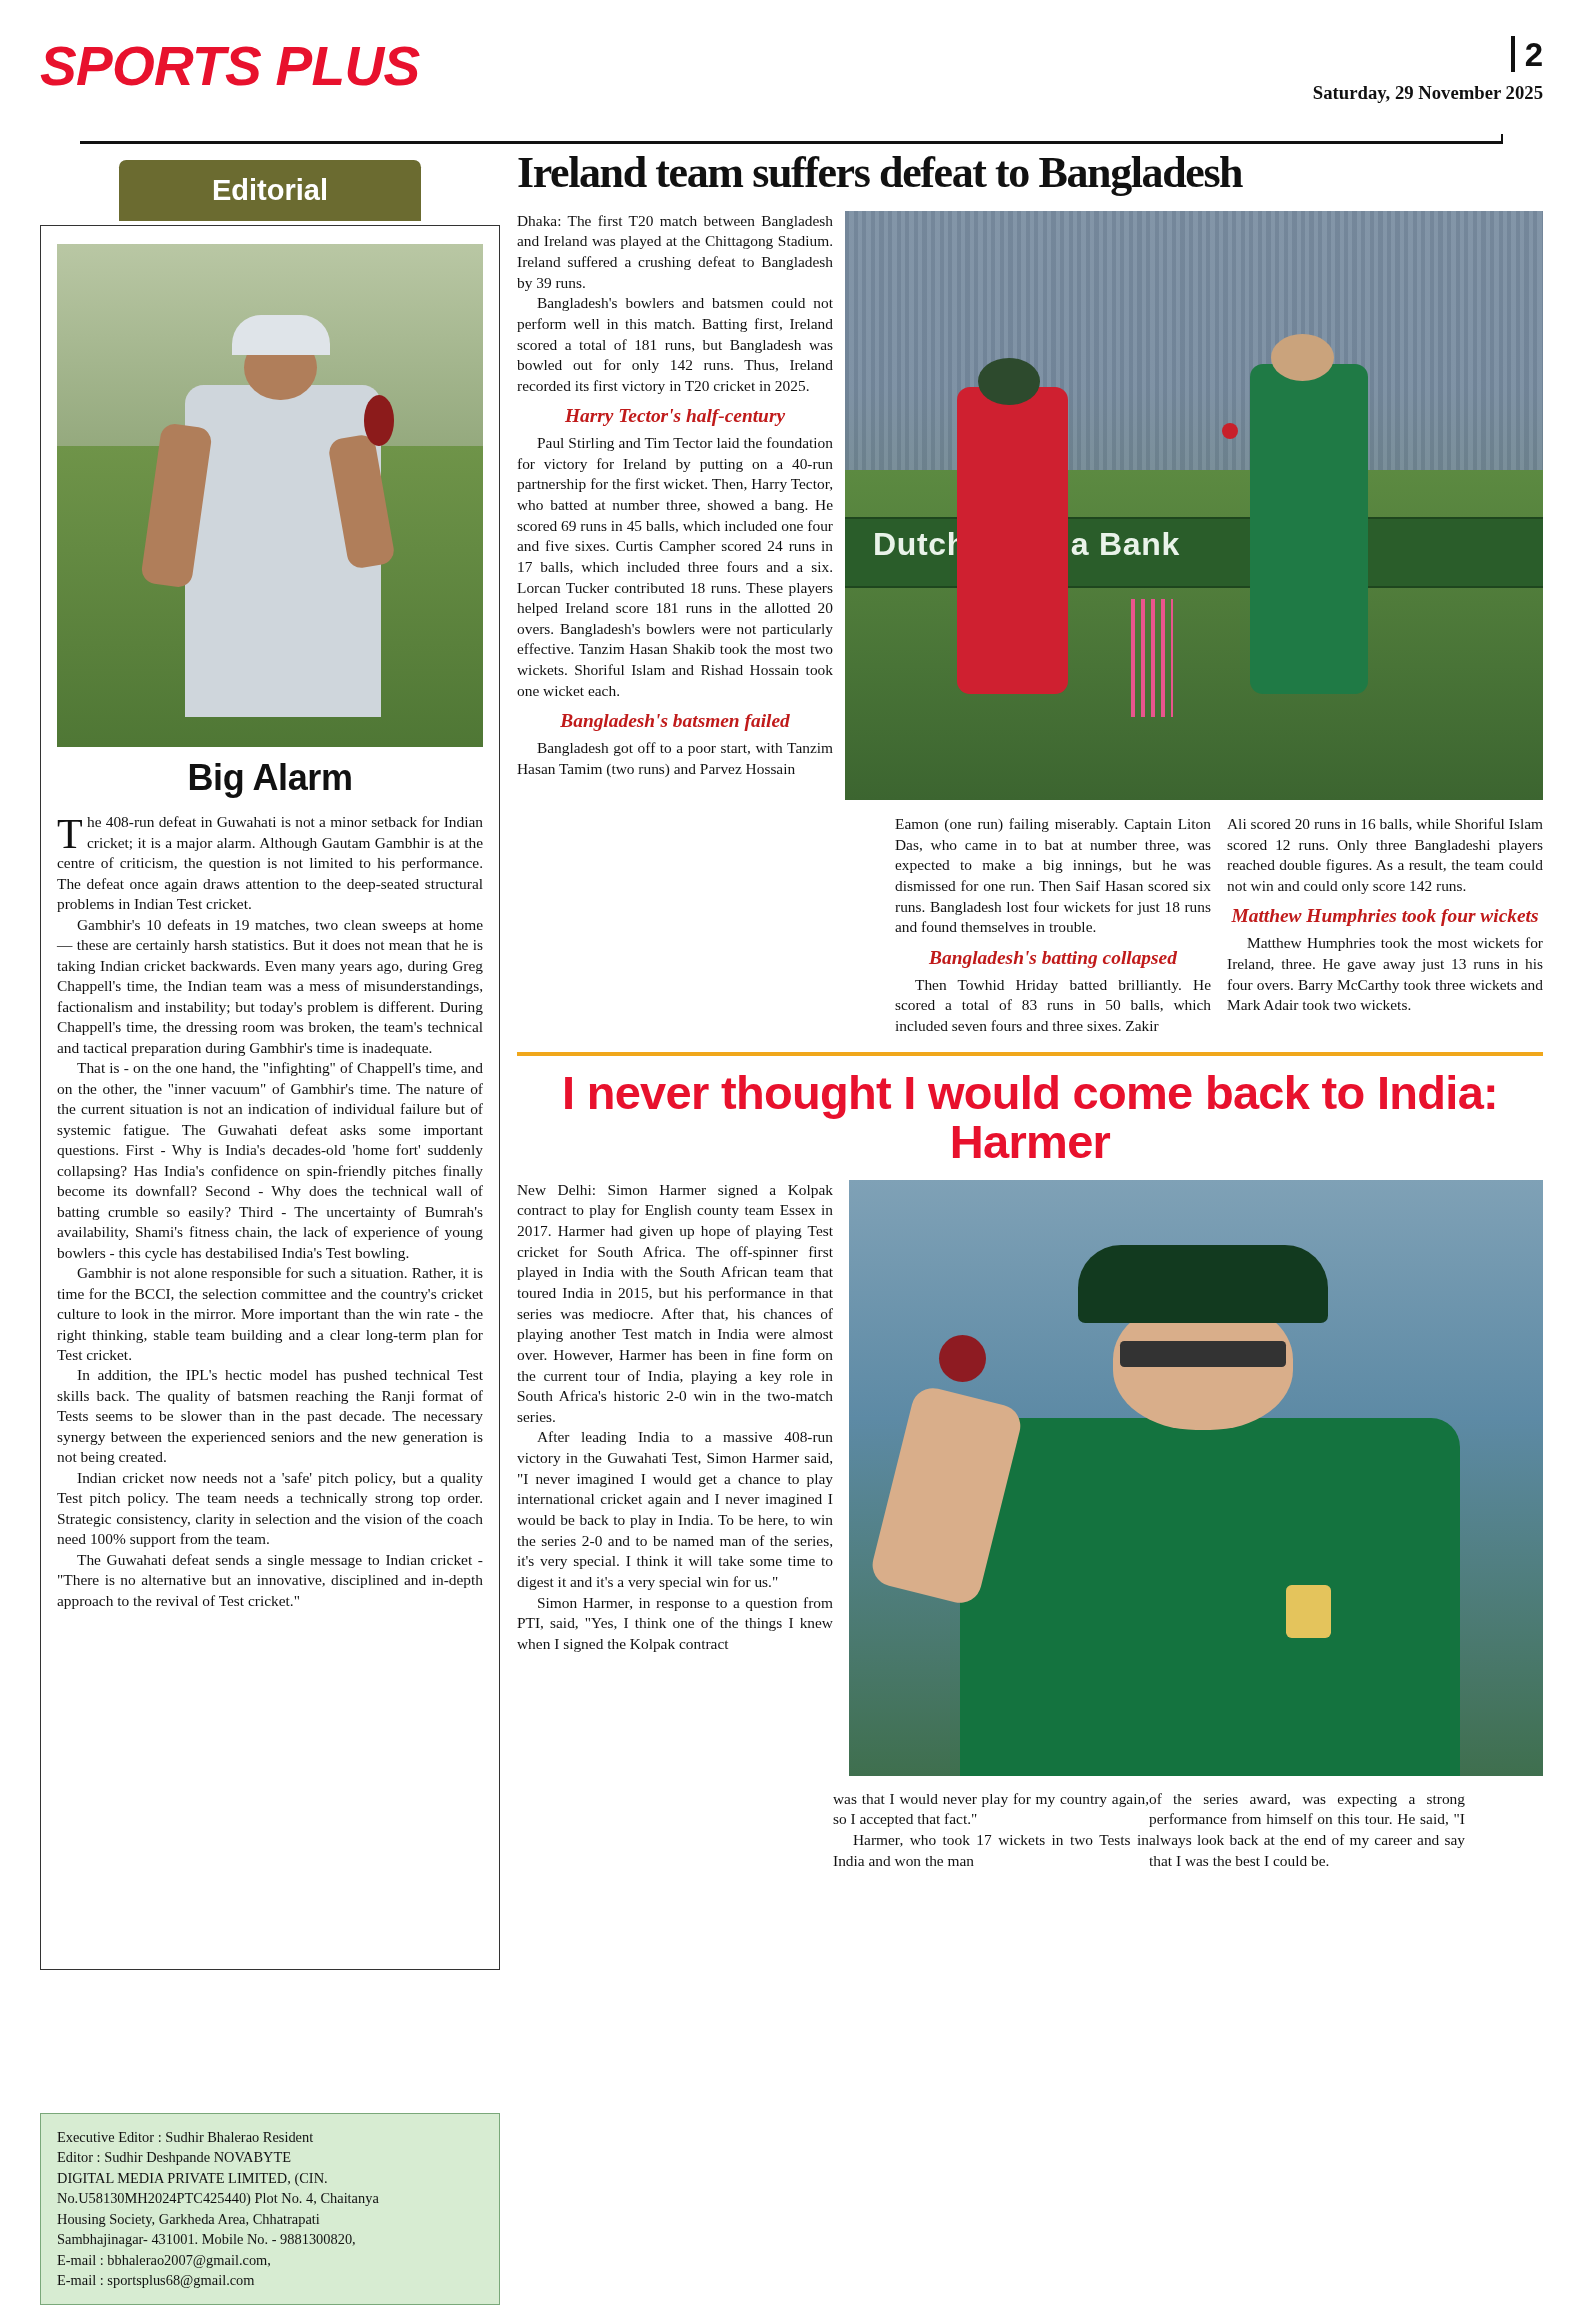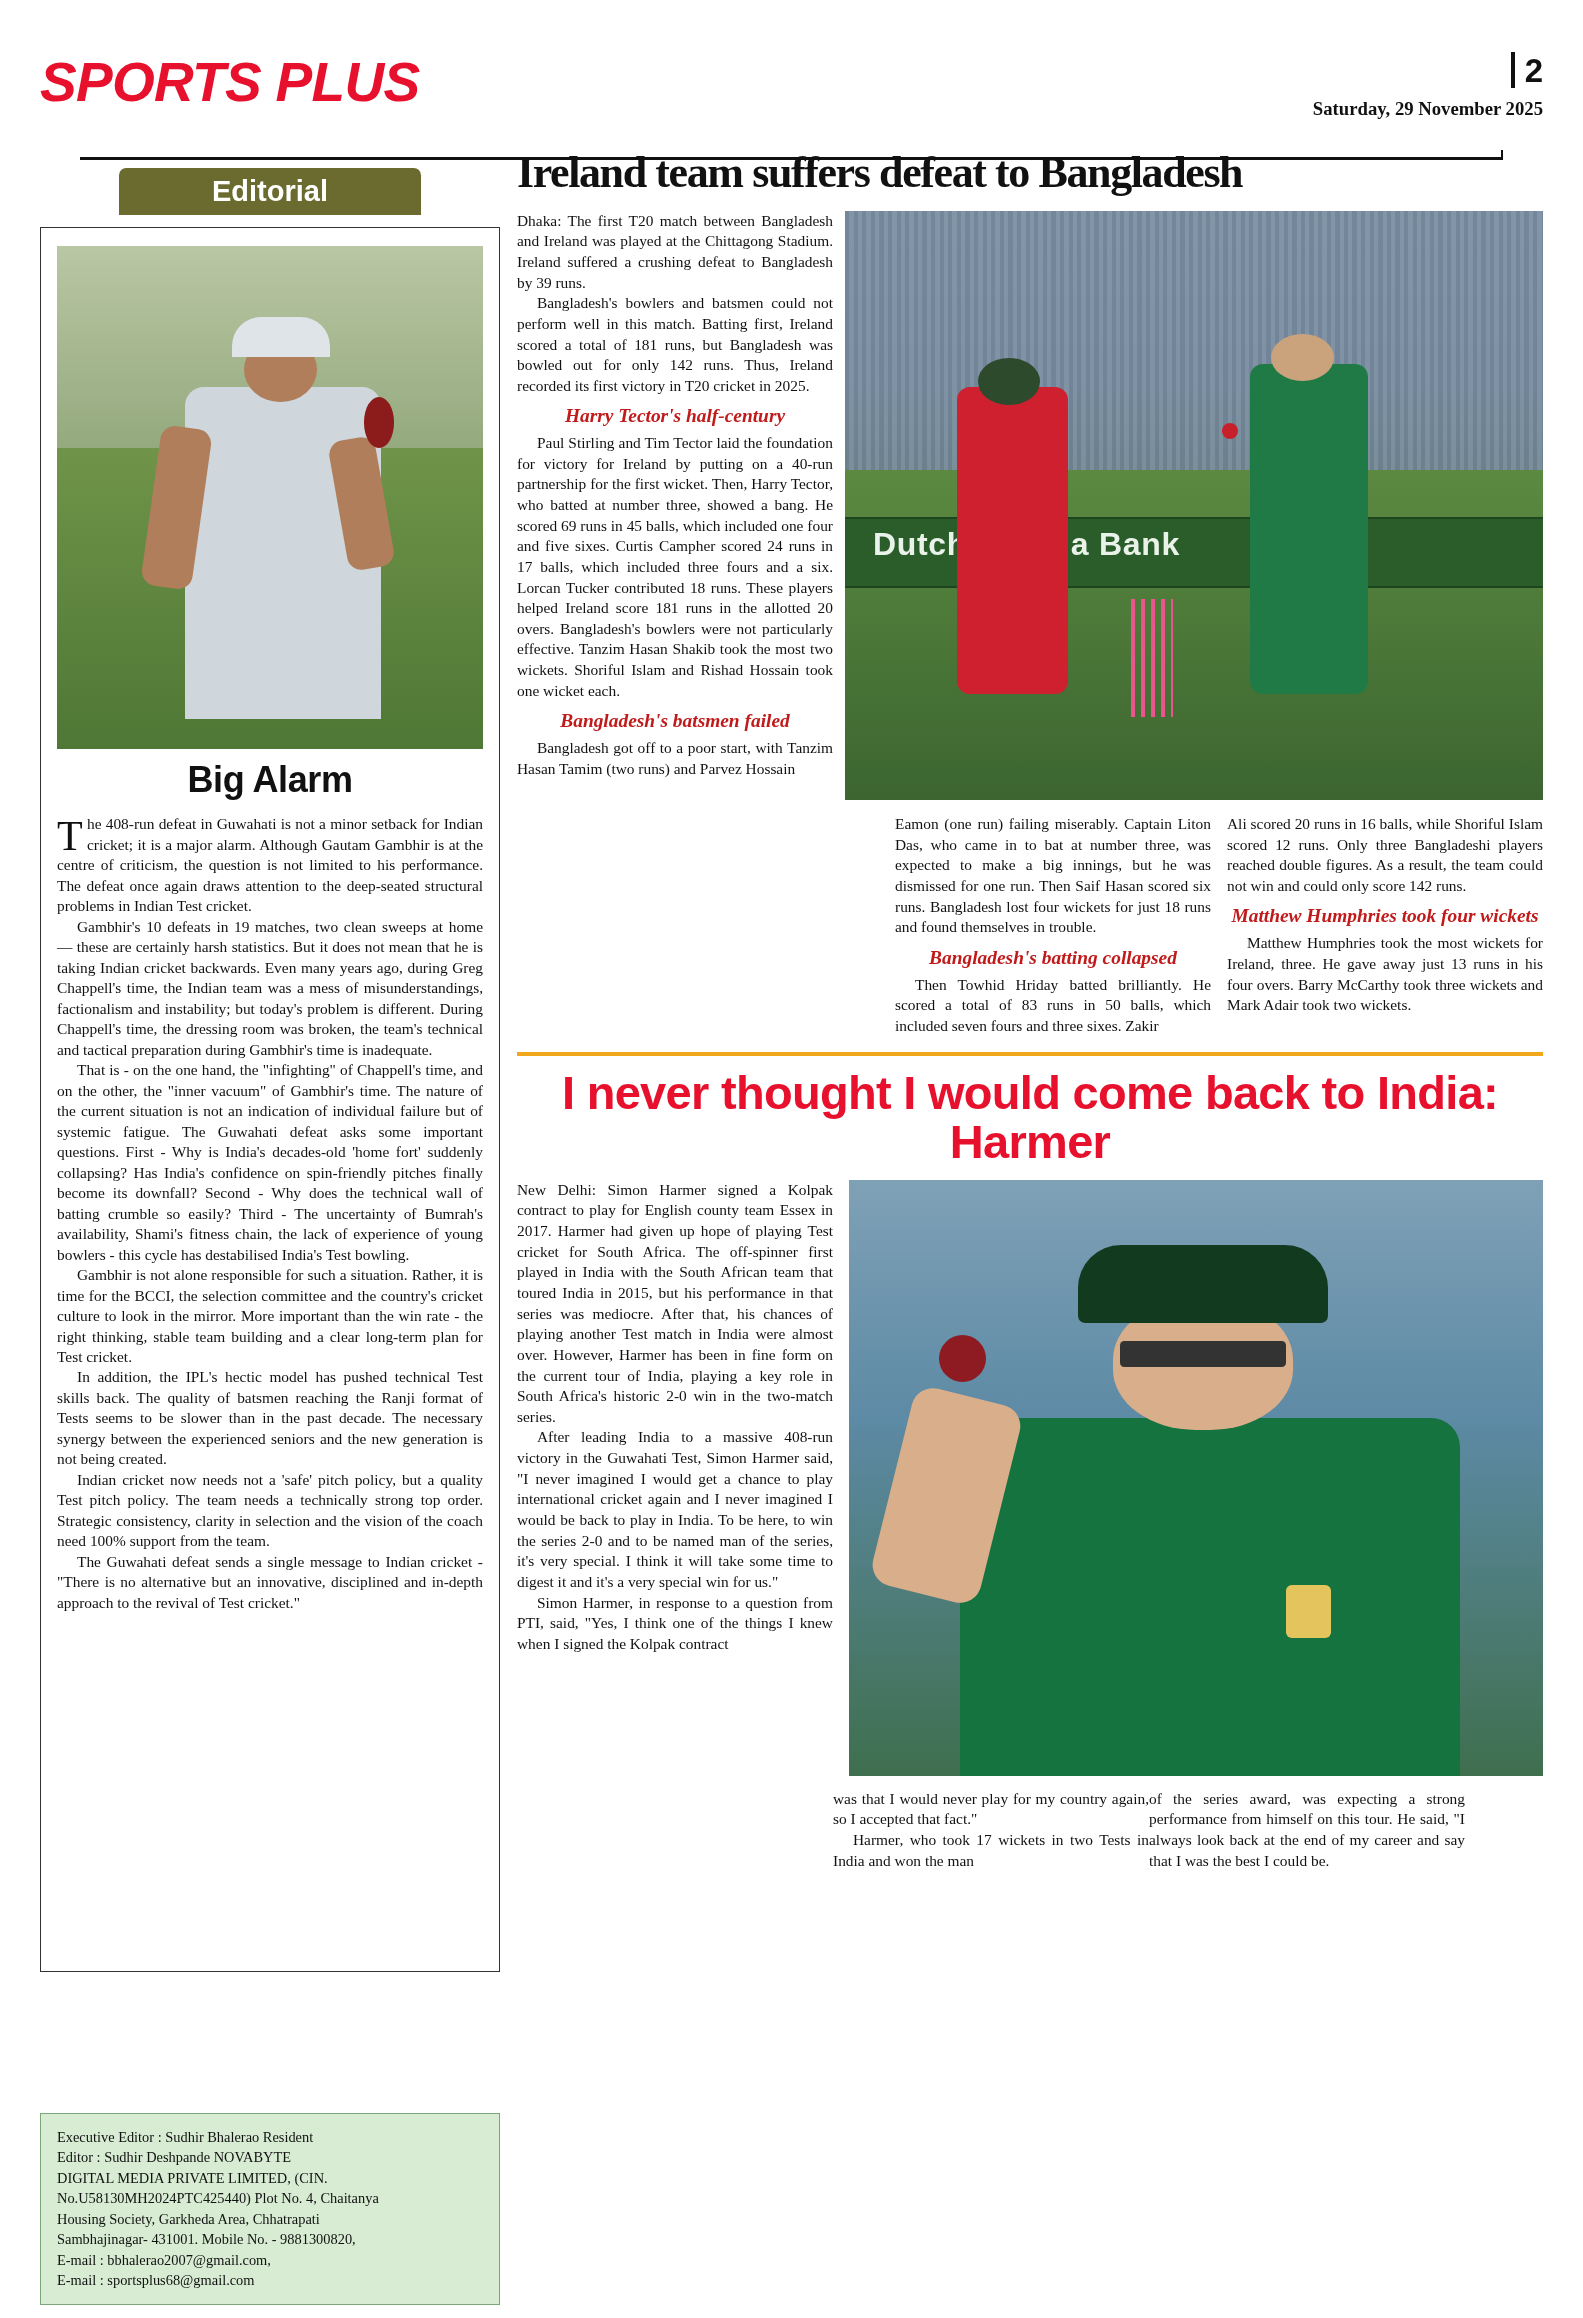--- a/index.html
+++ b/index.html
@@ -11,21 +11,21 @@
     font-family: "Liberation Serif", serif;
     color: #111;
     position: relative;
     overflow: hidden;
   }
 
   .page {
     position: relative;
     width: 1583px;
     height: 2319px;
-    padding: 16px 40px;
+    padding: 0 40px;
   }
 
   
   .masthead {
     position: relative;
     padding-top: 39px;
     height: 108px;
   }
   .masthead-title {
     font-family: "Liberation Sans", sans-serif;
@@ -96,23 +96,23 @@
   }
 
   
   .left-col {
     width: 460px;
     flex: 0 0 460px;
     position: relative;
   }
   .editorial-tab {
     width: 302px;
-    height: 47px;
+    height: 61px;
     background: #6b6b30;
-    margin: 16px auto;
+    margin: 8px auto;
     border-radius: 7.2px 7.2px 0 0;
     display: flex;
     align-items: center;
     justify-content: center;
     position: relative;
     z-index: 3;
   }
   .editorial-tab span {
     font-family: "Liberation Sans", sans-serif;
     font-weight: bold;

